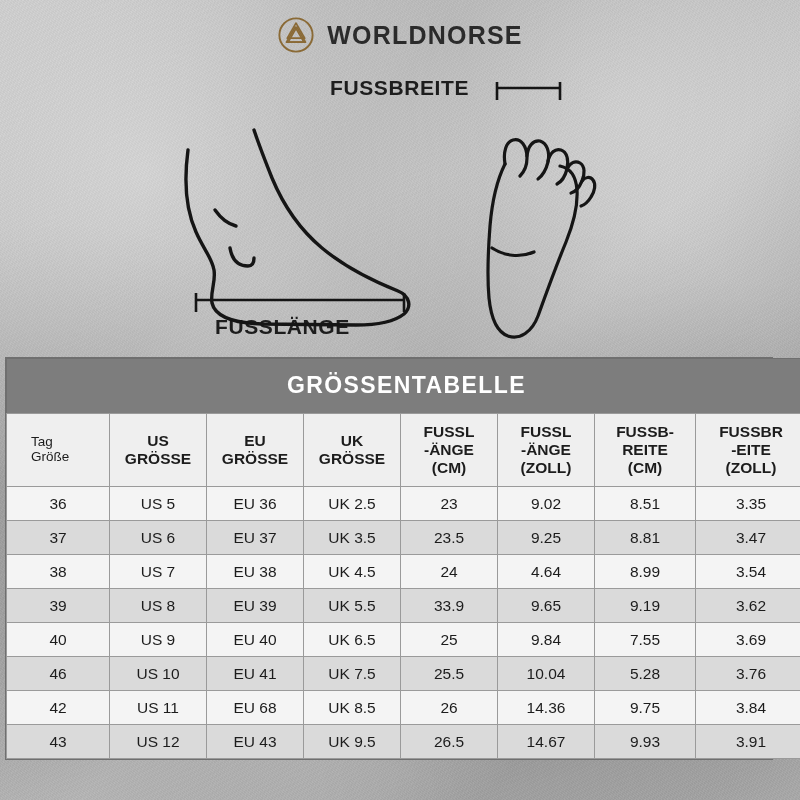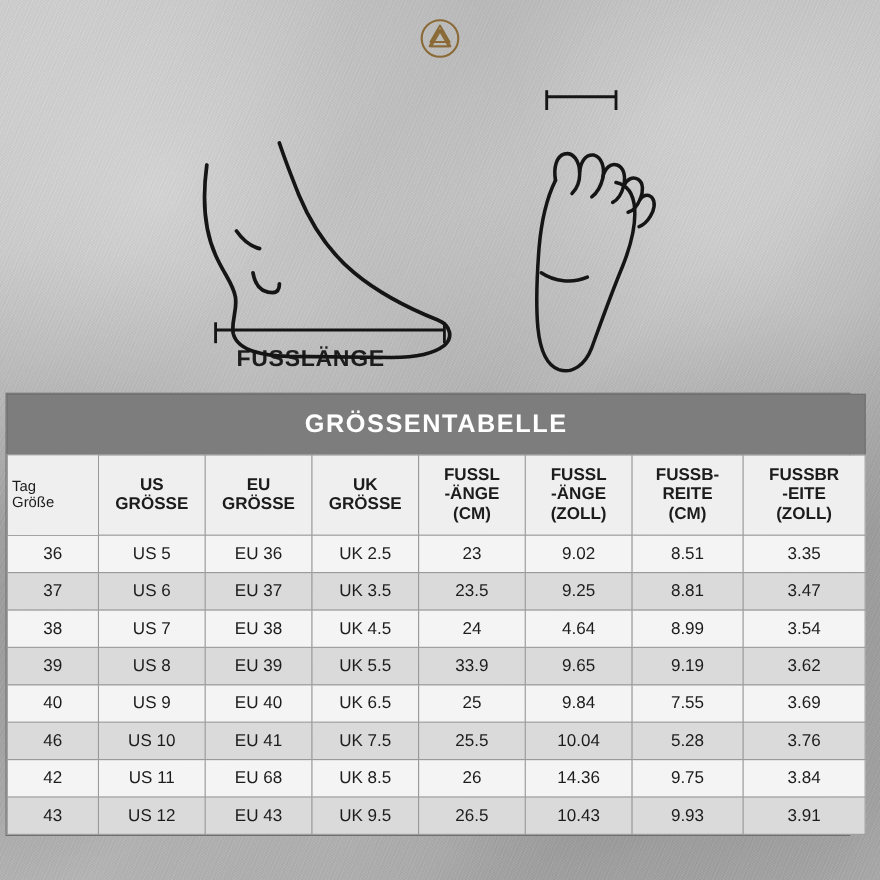--- a/index.html
+++ b/index.html
@@ -113,21 +113,21 @@
     background: #efefef;
     height: 72px;
     font-size: 15.5px;
     font-weight: bold;
     line-height: 1.18;
   }
   thead th.corner {
     font-size: 13.5px;
     font-weight: normal;
     text-align: left;
-    padding-left: 4px;
+    padding-left: 24px;
     position: relative;
   }
   .corner-inner {
     position: relative;
     display: inline-block;
     line-height: 1.05;
     text-align: left;
   }
   tbody tr:nth-child(odd) td { background: #f4f4f4; }
   tbody tr:nth-child(even) td { background: #dadada; }
@@ -142,23 +142,25 @@
 
   <div class="brand">
     <svg class="brand-mark" viewBox="0 0 48 48">
       <circle cx="24" cy="24" r="21" fill="none" stroke="#8a6a36" stroke-width="2.4"></circle>
       <g fill="none" stroke="#8a6a36" stroke-width="2.2" stroke-linejoin="round">
         <polygon points="24,9 13,28 35,28"></polygon>
         <polygon points="18,18 29,37 7,37" transform="translate(5,-4)"></polygon>
         <polygon points="30,18 41,37 19,37" transform="translate(-5,-4)"></polygon>
       </g>
     </svg>
+    <div class="brand-name">WORLDNORSE</div>
   </div>
 
   <div class="illus">
+    <div class="label label-width">FUSSBREITE</div>
     <div class="label label-length">FUSSLÄNGE</div>
 
     <svg viewBox="0 0 800 290" width="800" height="290" style="position:absolute;top:0;left:0;">
       <g fill="none" stroke="#151515" stroke-width="3.4" stroke-linecap="round" stroke-linejoin="round">
 
         <path d="M188,90
                  C184,120 186,150 196,172
                  C204,190 212,198 214,210
                  C216,222 210,232 212,243
                  C215,256 232,263 262,264
@@ -322,20 +324,20 @@
             <td>14.36</td>
             <td>9.75</td>
             <td>3.84</td>
           </tr>
           <tr>
             <td>43</td>
             <td>US 12</td>
             <td>EU 43</td>
             <td>UK 9.5</td>
             <td>26.5</td>
-            <td>10.43</td>
+            <td>14.67</td>
             <td>9.93</td>
             <td>3.91</td>
           </tr>
         </tbody>
     </table>
   </div>
 </div>
 
 </body></html>

